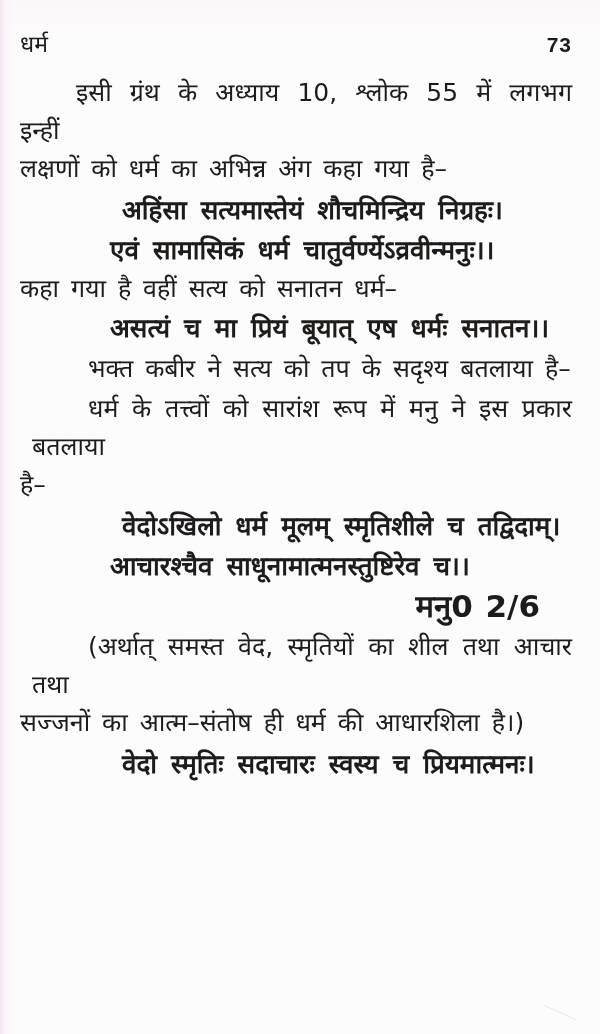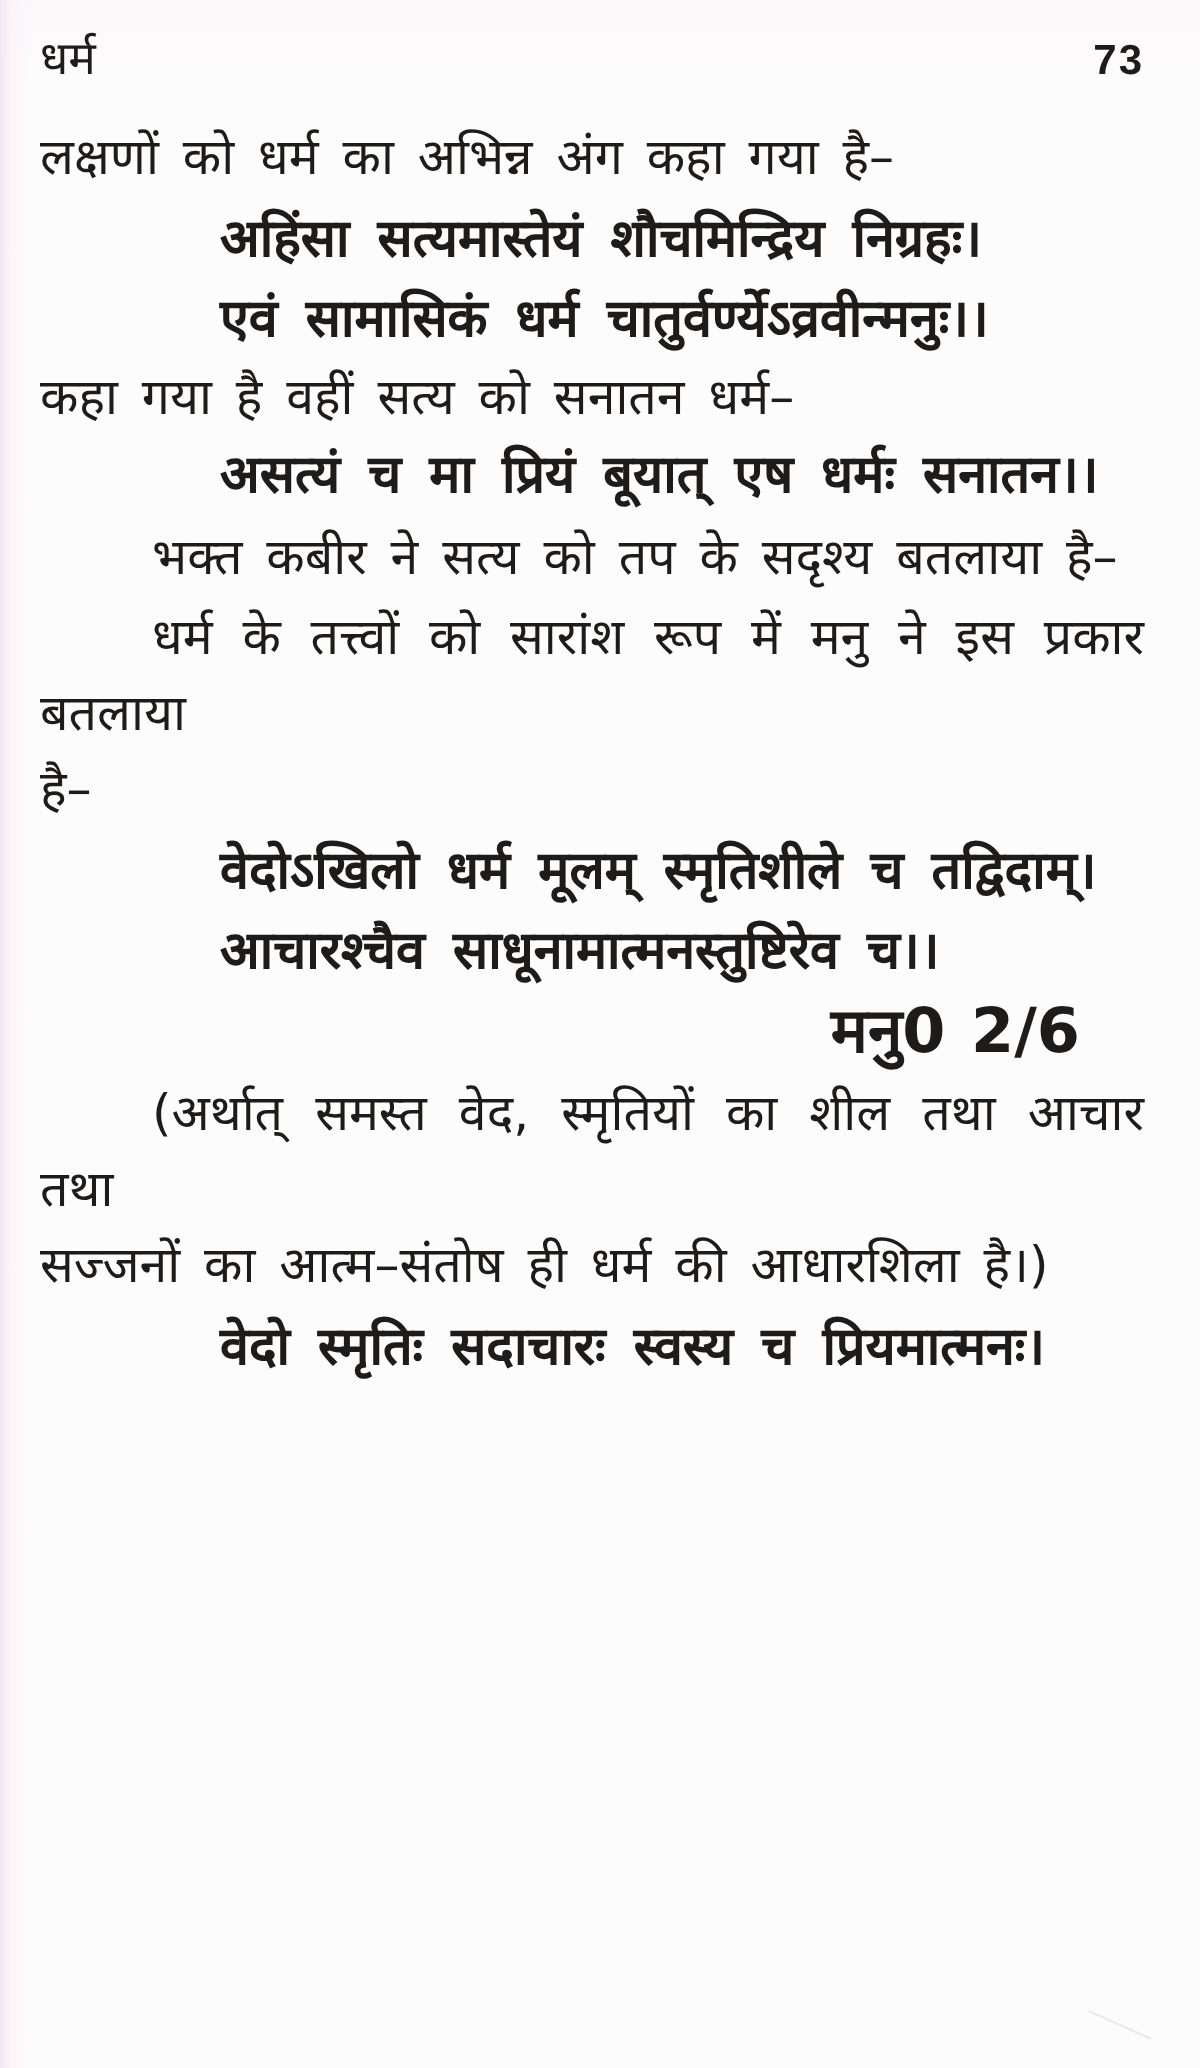--- a/index.html
+++ b/index.html
@@ -10,48 +10,49 @@
   html,body{margin:0;padding:0;}
   body{
     width:600px;height:1034px;overflow:hidden;
     background:
       linear-gradient(90deg, var(--edge) 0px, rgba(250,244,249,.85) 5px, rgba(254,254,254,0) 16px),
       linear-gradient(180deg, #fbf8fa 0px, var(--paper) 40px);
     font-family:"DejaVu Sans","Liberation Serif",sans-serif;
     color:var(--ink);
     -webkit-font-smoothing:antialiased;
   }
-  .page{box-sizing:border-box;width:600px;height:1034px;padding:16px 28px 0 20px;position:relative;}
+  .page{box-sizing:border-box;width:600px;height:1034px;padding:30px 28px 0 20px;position:relative;}
   .header{display:flex;justify-content:space-between;align-items:baseline;margin-bottom:16px;}
   .running-title{font-size:23px;line-height:28px;}
   .page-number{font-family:"Liberation Sans","DejaVu Sans",sans-serif;font-weight:bold;font-size:21px;letter-spacing:1px;}
   .content{}
   .line{font-size:25px;line-height:38px;word-spacing:4px;}
   .first{text-indent:56px;}
   .justify{text-align:justify;text-align-last:justify;}
   .verse{font-weight:bold;padding-left:90px;font-size:26px;line-height:40px;word-spacing:5px;}
   .quote{font-weight:bold;padding-left:160px;font-size:26px;line-height:40px;}
   .ref{font-weight:bold;text-align:right;padding-right:32px;font-size:31px;line-height:40px;word-spacing:2px;}
-  .vgap-s{margin-top:2px;}
+  .vgap-s{margin-top:2px;margin-left:12px;}
   .artifact{
     position:absolute;left:543px;top:1012px;width:34px;height:1px;
     background:#d8d8d8;transform:rotate(24deg);opacity:.55;
   }
 </style>
 </head>
 <body>
 
 <div class="page">
 
   <div class="header">
     <span class="running-title">धर्म</span>
     <span class="page-number">73</span>
   </div>
 
   <div class="content">
+    <div class="line first justify">इसी ग्रंथ के अध्याय 10, श्लोक 55 में लगभग इन्हीं</div>
     <div class="line">लक्षणों को धर्म का अभिन्न अंग कहा गया है–</div>
     <div class="line verse vgap-s">अहिंसा सत्यमास्तेयं शौचमिन्द्रिय निग्रहः।</div>
     <div class="line verse">एवं सामासिकं धर्म चातुर्वर्ण्येऽव्रवीन्मनुः।।</div>
     <div class="line">कहा गया है वहीं सत्य को सनातन धर्म–</div>
     <div class="line verse">असत्यं च मा प्रियं बूयात् एष धर्मः सनातन।।</div>
     <div class="line first vgap-s">भक्त कबीर ने सत्य को तप के सदृश्य बतलाया है–</div>
     <div class="line first justify vgap-s">धर्म के तत्त्वों को सारांश रूप में मनु ने इस प्रकार बतलाया</div>
     <div class="line">है–</div>
     <div class="line verse vgap-s">वेदोऽखिलो धर्म मूलम् स्मृतिशीले च तद्विदाम्।</div>
     <div class="line verse">आचारश्चैव साधूनामात्मनस्तुष्टिरेव च।।</div>

